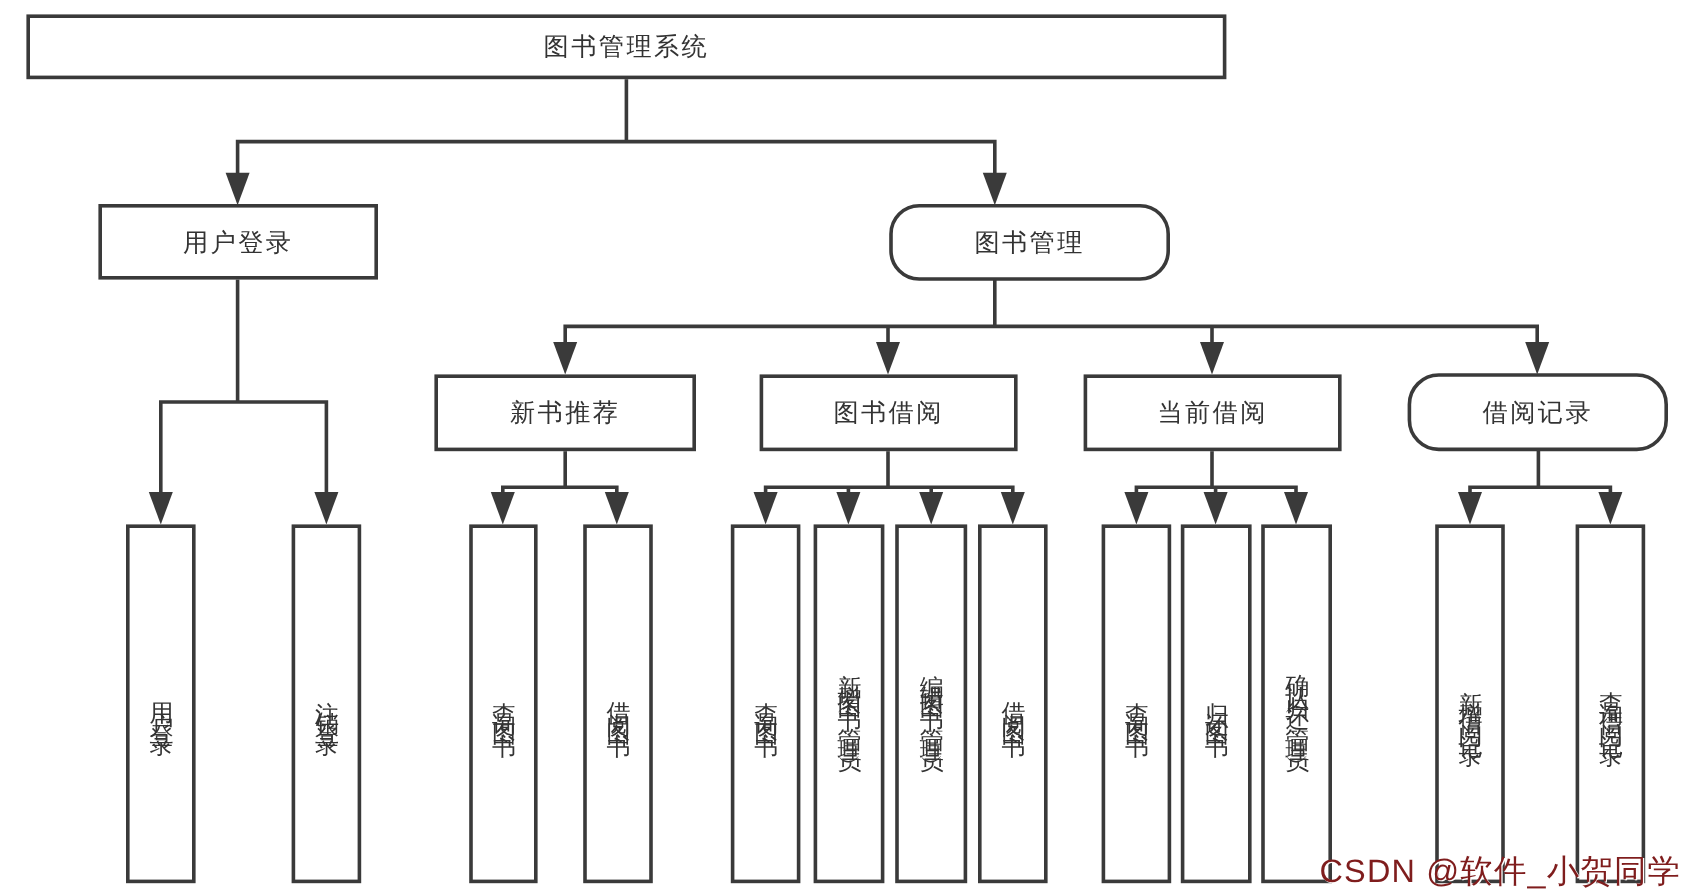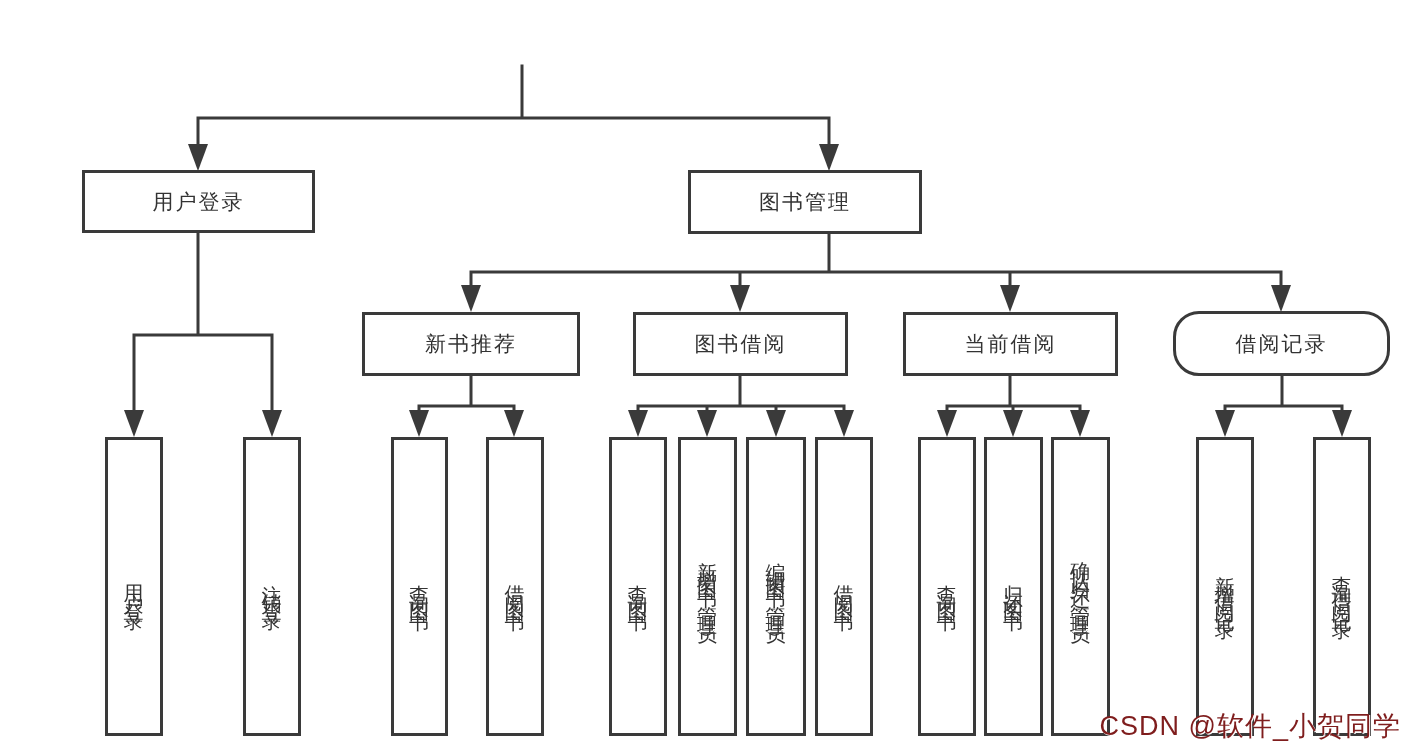--- a/index.html
+++ b/index.html
@@ -90,25 +90,28 @@
       <polygon points="766,410 786,410 776,437"></polygon>
       <polygon points="834,410 854,410 844,437"></polygon>
       <polygon points="937,410 957,410 947,437"></polygon>
       <polygon points="1003,410 1023,410 1013,437"></polygon>
       <polygon points="1070,410 1090,410 1080,437"></polygon>
       <polygon points="1215,410 1235,410 1225,437"></polygon>
       <polygon points="1332,410 1352,410 1342,437"></polygon>
     </g>
   </svg>
 
+  <div class="node h" style="left:22px; top:12px; width:1000px; height:54px;">
+    <span>图书管理系统</span>
+  </div>
 
   <div class="node h" style="left:82px; top:170px; width:233px; height:63px;">
     <span>用户登录</span>
   </div>
-  <div class="node h" style="left:688px; top:170px; width:234px; height:64px;">
+  <div class="node h" style="left:741px; top:170px; width:234px; height:64px;border-radius:25px;">
     <span>图书管理</span>
   </div>
 
   <div class="node h" style="left:633px; top:312px; width:215px; height:64px;">
     <span>图书借阅</span>
   </div>
   <div class="node h" style="left:362px; top:312px; width:218px; height:64px;">
     <span>新书推荐</span>
   </div>
   <div class="node h" style="left:903px; top:312px; width:215px; height:64px;">

